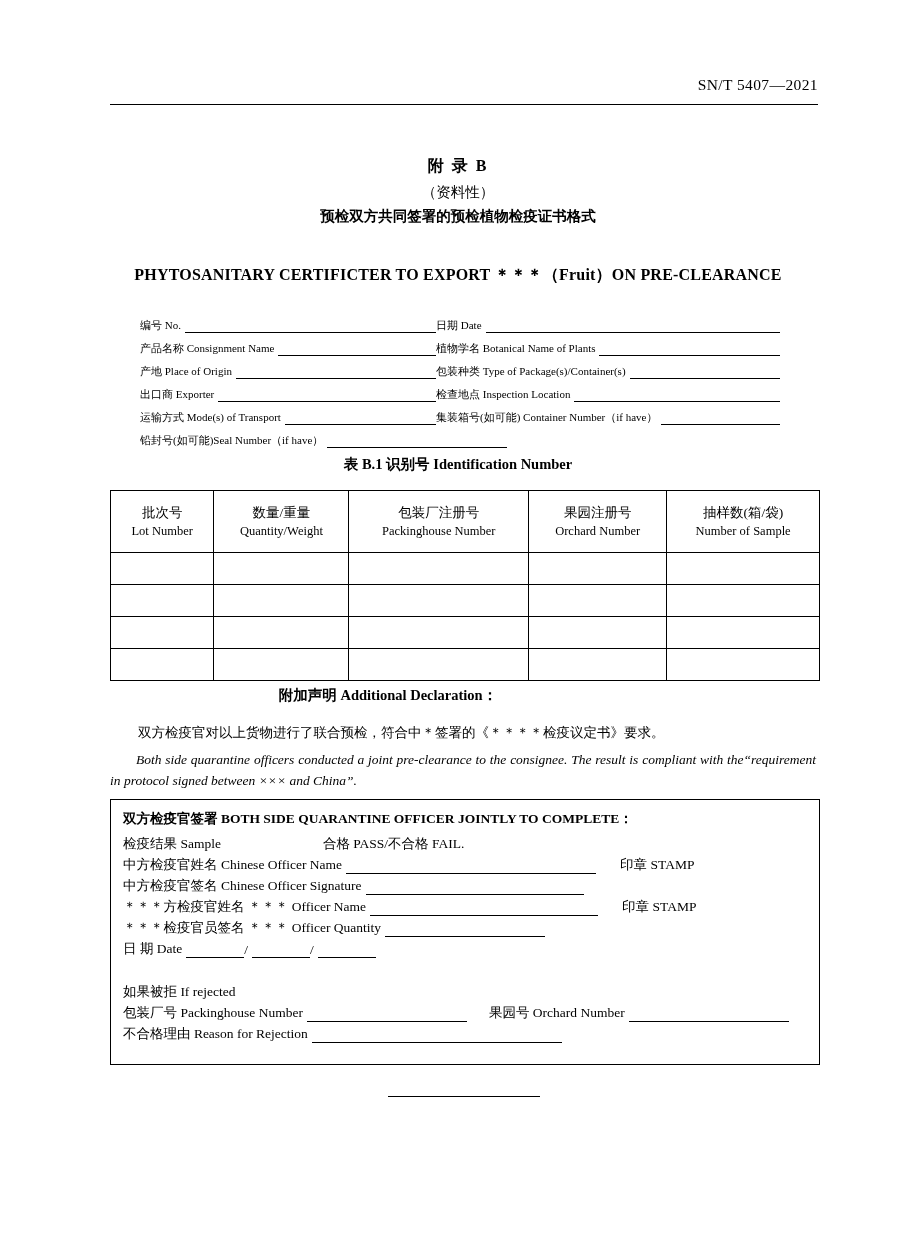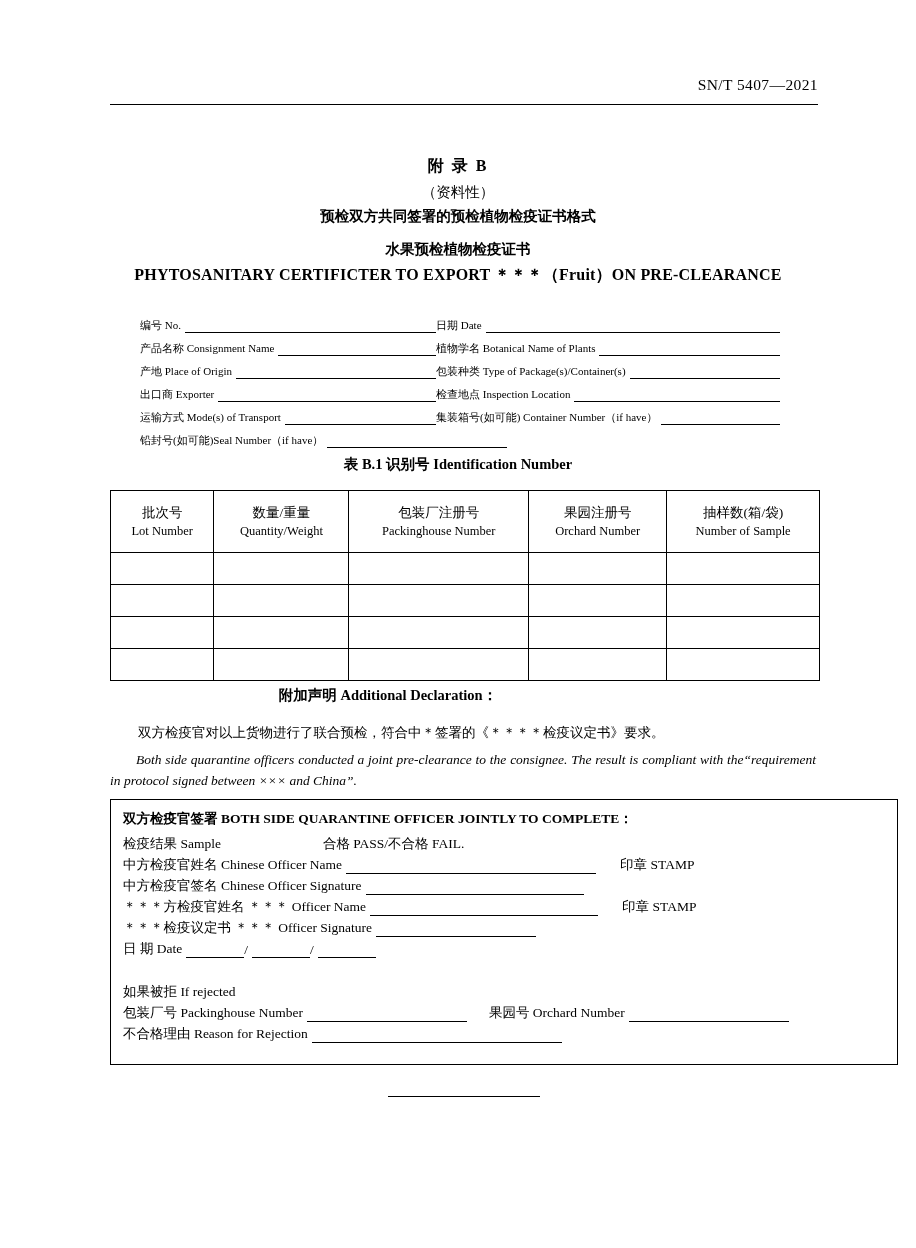--- a/index.html
+++ b/index.html
@@ -194,21 +194,21 @@
     text-align: justify;
     font-style: italic;
   }
   .decl-en .ind { display: inline-block; width: 26px; }
 
   
   .officer-box {
     position: absolute;
     top: 799px;
     left: 110px;
-    width: 788px;
+    width: 710px;
     height: 266px;
     border: 1px solid #000;
     box-sizing: border-box;
     padding: 10px 12px 0 12px;
     font-size: 13.5px;
   }
   .ob-title {
     font-weight: bold;
     font-size: 13.5px;
     margin-bottom: 4px;
@@ -247,21 +247,20 @@
 <body>
 
 <div class="page">
 
   <div class="header-std">SN/T 5407—2021</div>
   <div class="header-rule"></div>
 
   <div class="annex-title">附 录 B</div>
   <div class="annex-sub">（资料性）</div>
   <div class="annex-desc">预检双方共同签署的预检植物检疫证书格式</div>
-  <div class="cert-title-cn">水果预检植物检疫证书</div>
   <div class="cert-title-en">PHYTOSANITARY CERTIFICTER TO EXPORT ＊＊＊（Fruit）ON PRE-CLEARANCE</div>
 
   <div class="fields">
 
     <div class="frow">
       <div class="fcol-left">
         <span class="flabel">编号 No.</span>
         <span class="fline"></span>
       </div>
       <div class="fcol-right">
@@ -404,21 +403,21 @@
       <span class="ob-line w218"></span>
     </div>
 
     <div class="ob-row">
       <span class="lbl">＊＊＊方检疫官姓名 ＊＊＊ Officer Name</span>
       <span class="ob-line w228"></span>
       <span class="stamp">印章 STAMP</span>
     </div>
 
     <div class="ob-row">
-      <span class="lbl">＊＊＊检疫议定书 ＊＊＊ Officer Signature</span>
+      <span class="lbl">＊＊＊检疫官员签名 ＊＊＊ Officer Quantity</span>
       <span class="ob-line w160"></span>
     </div>
 
     <div class="ob-row">
       <span class="lbl">日 期 Date</span>
       <span class="ob-line w60"></span>
       <span class="lbl">/</span>
       <span class="ob-line w60"></span>
       <span class="lbl">/</span>
       <span class="ob-line w60"></span>

